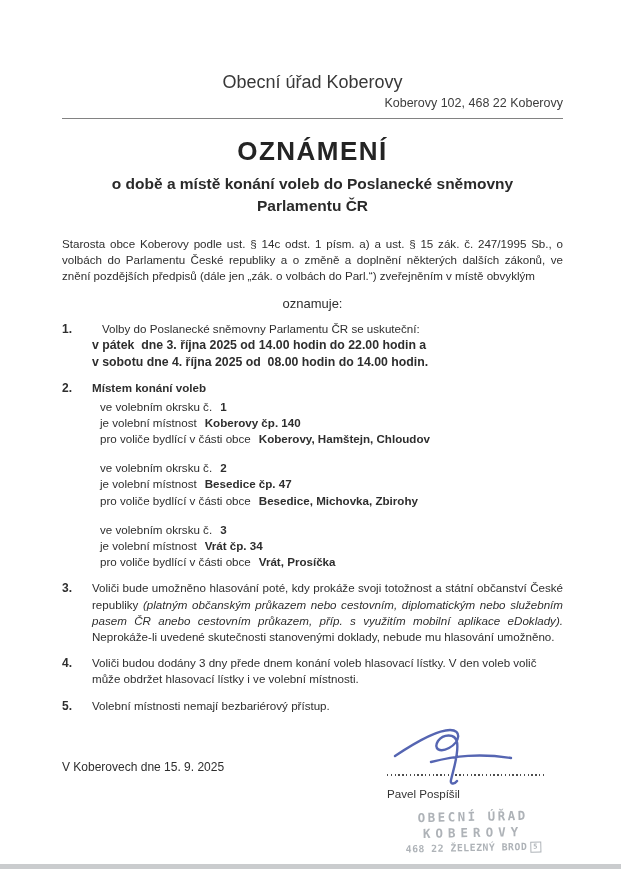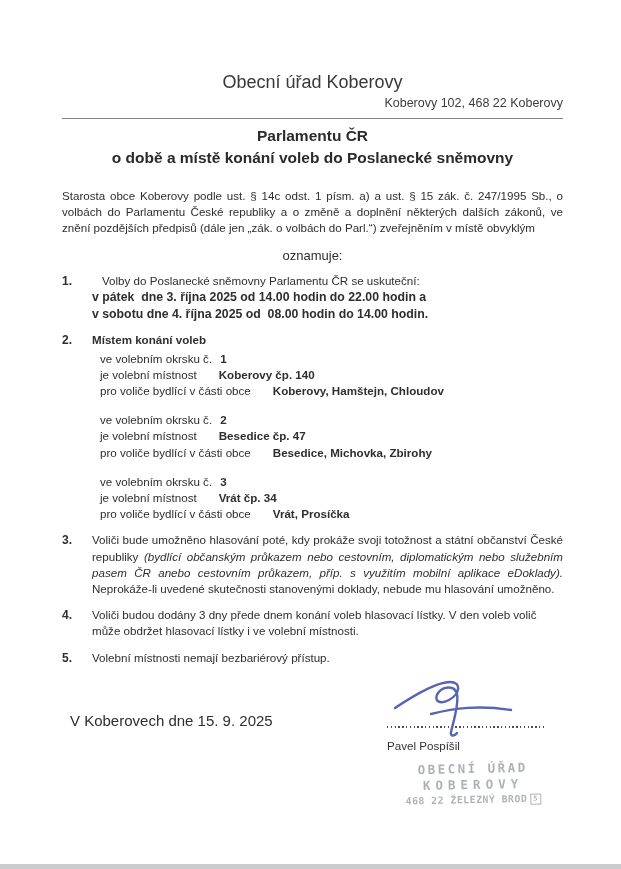--- a/index.html
+++ b/index.html
@@ -31,27 +31,27 @@
   .items      { margin-top: 9px; }
   .item       { display: flex; margin-top: 10px; font-size: 11.6px; line-height: 16.2px; }
   .item-num   { flex: none; width: 30px; font-weight: 700; font-size: 12px; }
   .item-body  { flex: 1; }
   .lead-indent { padding-left: 10px; }
   .time-line  { text-align: left; font-weight: 700; font-size: 12.3px; line-height: 16.5px;
                 white-space: pre-wrap; }
   .heading-bold { font-weight: 700; }
   .district   { margin: 13px 0 0 8px; }
   .district.first { margin-top: 2px; }
-  .bold-val   { font-weight: 700; margin-left: 22px; }
+  .bold-val   { font-weight: 700; margin-left: 8px; }
   .bold-num   { font-weight: 700; margin-left: 8px; }
   .justified  { text-align: justify; }
   .italic     { font-style: italic; }
   
   .footer     { position: relative; height: 170px; margin-top: 8px; }
-  .date-line  { position: absolute; left: 8px; top: 38px; font-size: 15px; }
+  .date-line  { position: absolute; left: 0; top: 38px; font-size: 12px; }
   .sign-block { position: absolute; right: 0; top: 0; width: 176px; }
   .sig-svg    { display: block; margin-left: 6px; }
   .dot-line   { width: 160px; height: 2px; margin-top: -12px;
                 background: repeating-linear-gradient(90deg, #4d4d4d 0 1.4px, transparent 1.4px 3.8px); }
   .signer     { margin-top: 11px; font-size: 11.6px; color: #333; }
   .stamp      { margin-top: 9px; width: 172px; text-align: center;
                 transform: rotate(-1.2deg); font-family: "DejaVu Sans Mono", monospace;
                 font-weight: 700; opacity: 0.8; }
   .stamp-l1   { font-size: 12.5px; letter-spacing: 2.5px; }
   .stamp-l2   { font-size: 12.5px; letter-spacing: 5px; margin-top: 1px; }
@@ -64,23 +64,24 @@
 <body>
 
 <div class="page" style="color: rgb(46, 46, 46);">
 
   <header>
     <div class="org-name">Obecní úřad Koberovy</div>
     <div class="org-addr">Koberovy 102, 468 22 Koberovy</div>
     <hr class="head-rule">
   </header>
 
+  <div class="doc-title">OZNÁMENÍ</div>
   <div class="doc-sub">
+    <div>o době a místě konání voleb do Poslanecké sněmovny</div>
     <div>Parlamentu ČR</div>
-    <div>o době a místě konání voleb do Poslanecké sněmovny</div>
   </div>
 
   <p class="intro">Starosta obce Koberovy podle ust. § 14c odst. 1 písm. a) a ust. § 15 zák. č. 247/1995 Sb., o volbách do Parlamentu České republiky a o změně a doplnění některých dalších zákonů, ve znění pozdějších předpisů (dále jen „zák. o volbách do Parl.“) zveřejněním v místě obvyklým</p>
   <div class="announce">oznamuje:</div>
 
   <div class="items">
 
     <div class="item">
       <div class="item-num">1.</div>
       <div class="item-body">
@@ -130,21 +131,21 @@
             <span>pro voliče bydlící v části obce</span><span class="bold-val">Vrát, Prosíčka</span>
           </div>
         </div>
 
       </div>
     </div>
 
     <div class="item">
       <div class="item-num">3.</div>
       <div class="item-body justified">
-        <span>Voliči bude umožněno hlasování poté, kdy prokáže svoji totožnost a státní občanství České republiky </span><span class="italic">(bydlící občanským průkazem nebo cestovním, diplomatickým nebo služebním pasem ČR anebo cestovním průkazem, příp. s využitím mobilní aplikace eDoklady).</span><span> Neprokáže-li uvedené skutečnosti stanovenými doklady, nebude mu hlasování umožněno.</span>
+        <span>Voliči bude umožněno hlasování poté, kdy prokáže svoji totožnost a státní občanství České republiky </span><span class="italic">(platným občanským průkazem nebo cestovním, diplomatickým nebo služebním pasem ČR anebo cestovním průkazem, příp. s využitím mobilní aplikace eDoklady).</span><span> Neprokáže-li uvedené skutečnosti stanovenými doklady, nebude mu hlasování umožněno.</span>
       </div>
     </div>
 
     <div class="item">
       <div class="item-num">4.</div>
       <div class="item-body">Voliči budou dodány 3 dny přede dnem konání voleb hlasovací lístky. V den voleb volič může obdržet hlasovací lístky i ve volební místnosti.</div>
     </div>
 
     <div class="item">
       <div class="item-num">5.</div>

